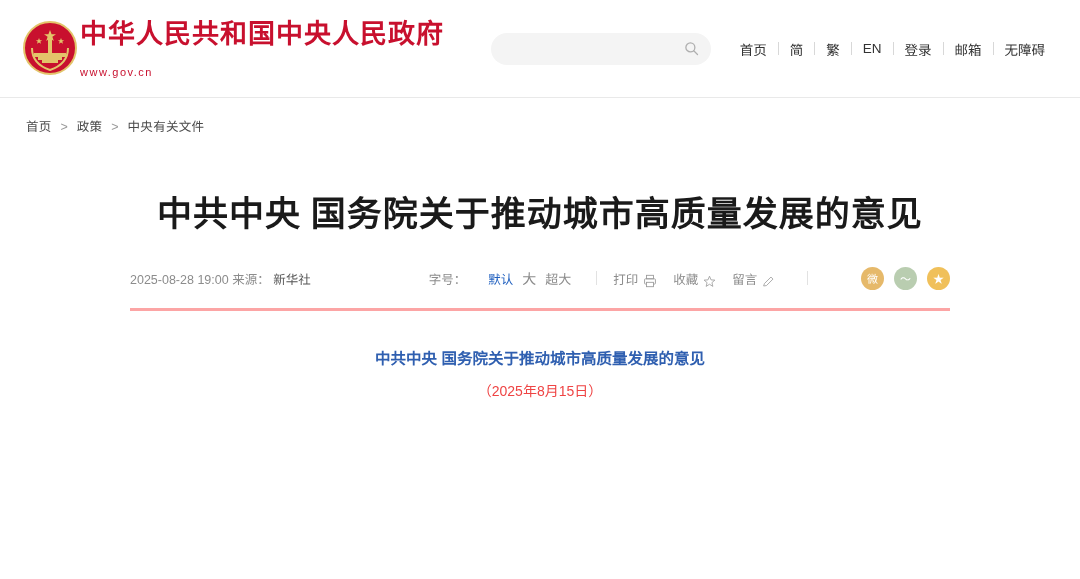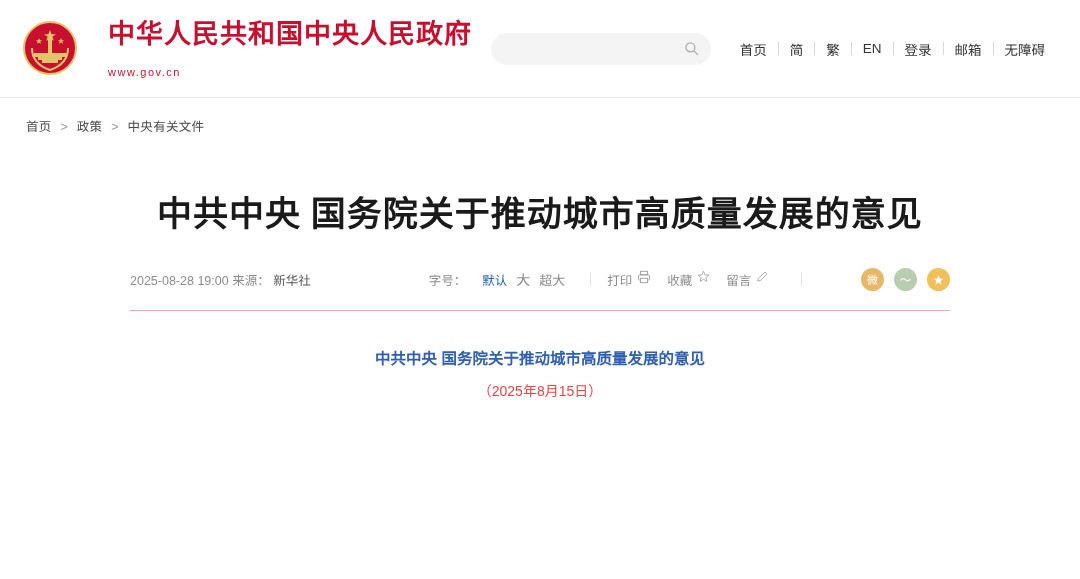--- a/index.html
+++ b/index.html
@@ -16,21 +16,21 @@
     height: 97px;
     display: flex;
     align-items: center;
     padding: 0 24px 0 22px;
     background: #fff;
     position: relative;
   }
   .brand {
     display: flex;
     align-items: center;
-    gap: 30px;
+    gap: 2px;
   }
   .emblem {
     width: 56px; height: 56px;
     position: relative;
     flex: none;
   }
   .brand-text {
     display: flex;
     flex-direction: column;
     justify-content: center;
@@ -116,39 +116,39 @@
     line-height: 1.3;
   }
 
   .meta-bar {
     margin-top: 31px;
     height: 42px;
     display: flex;
     align-items: center;
     font-size: 12.5px;
     color: #8c8c8c;
-    border-bottom: 1px solid #fca5a5;
+    border-bottom: 3px solid #fca5a5;
     padding-bottom: 20px;
   }
   .meta-left { white-space: nowrap; }
   .meta-left .src-name { color: #555; }
   .meta-center {
     margin-left: 118px;
     display: flex;
     align-items: center;
     gap: 0px;
     white-space: nowrap;
   }
-  .fontsize-label { color: #8c8c8c; margin-right: 16px; }
+  .fontsize-label { color: #8c8c8c; margin-right: 22px; }
   .fs-opt { color: #8c8c8c; margin-right: 9px; }
   .fs-opt.active { color: #1f5fbf; }
   .fs-big { font-size: 14px; }
   .fs-bigger { font-size: 13px; }
   .vline { width: 1px; height: 14px; background: #e2e2e2; margin: 0 16px; }
-  .tool { display: inline-flex; align-items: flex-start; gap: 5px; color: #8c8c8c; margin-right: 16px; }
+  .tool { display: inline-flex; align-items: flex-end; gap: 5px; color: #8c8c8c; margin-right: 16px; }
   .tool svg { display: block; }
   .meta-right {
     margin-left: auto;
     display: flex;
     align-items: center;
     gap: 10px;
   }
   .share-btn {
     width: 23px; height: 23px;
     border-radius: 50%;

